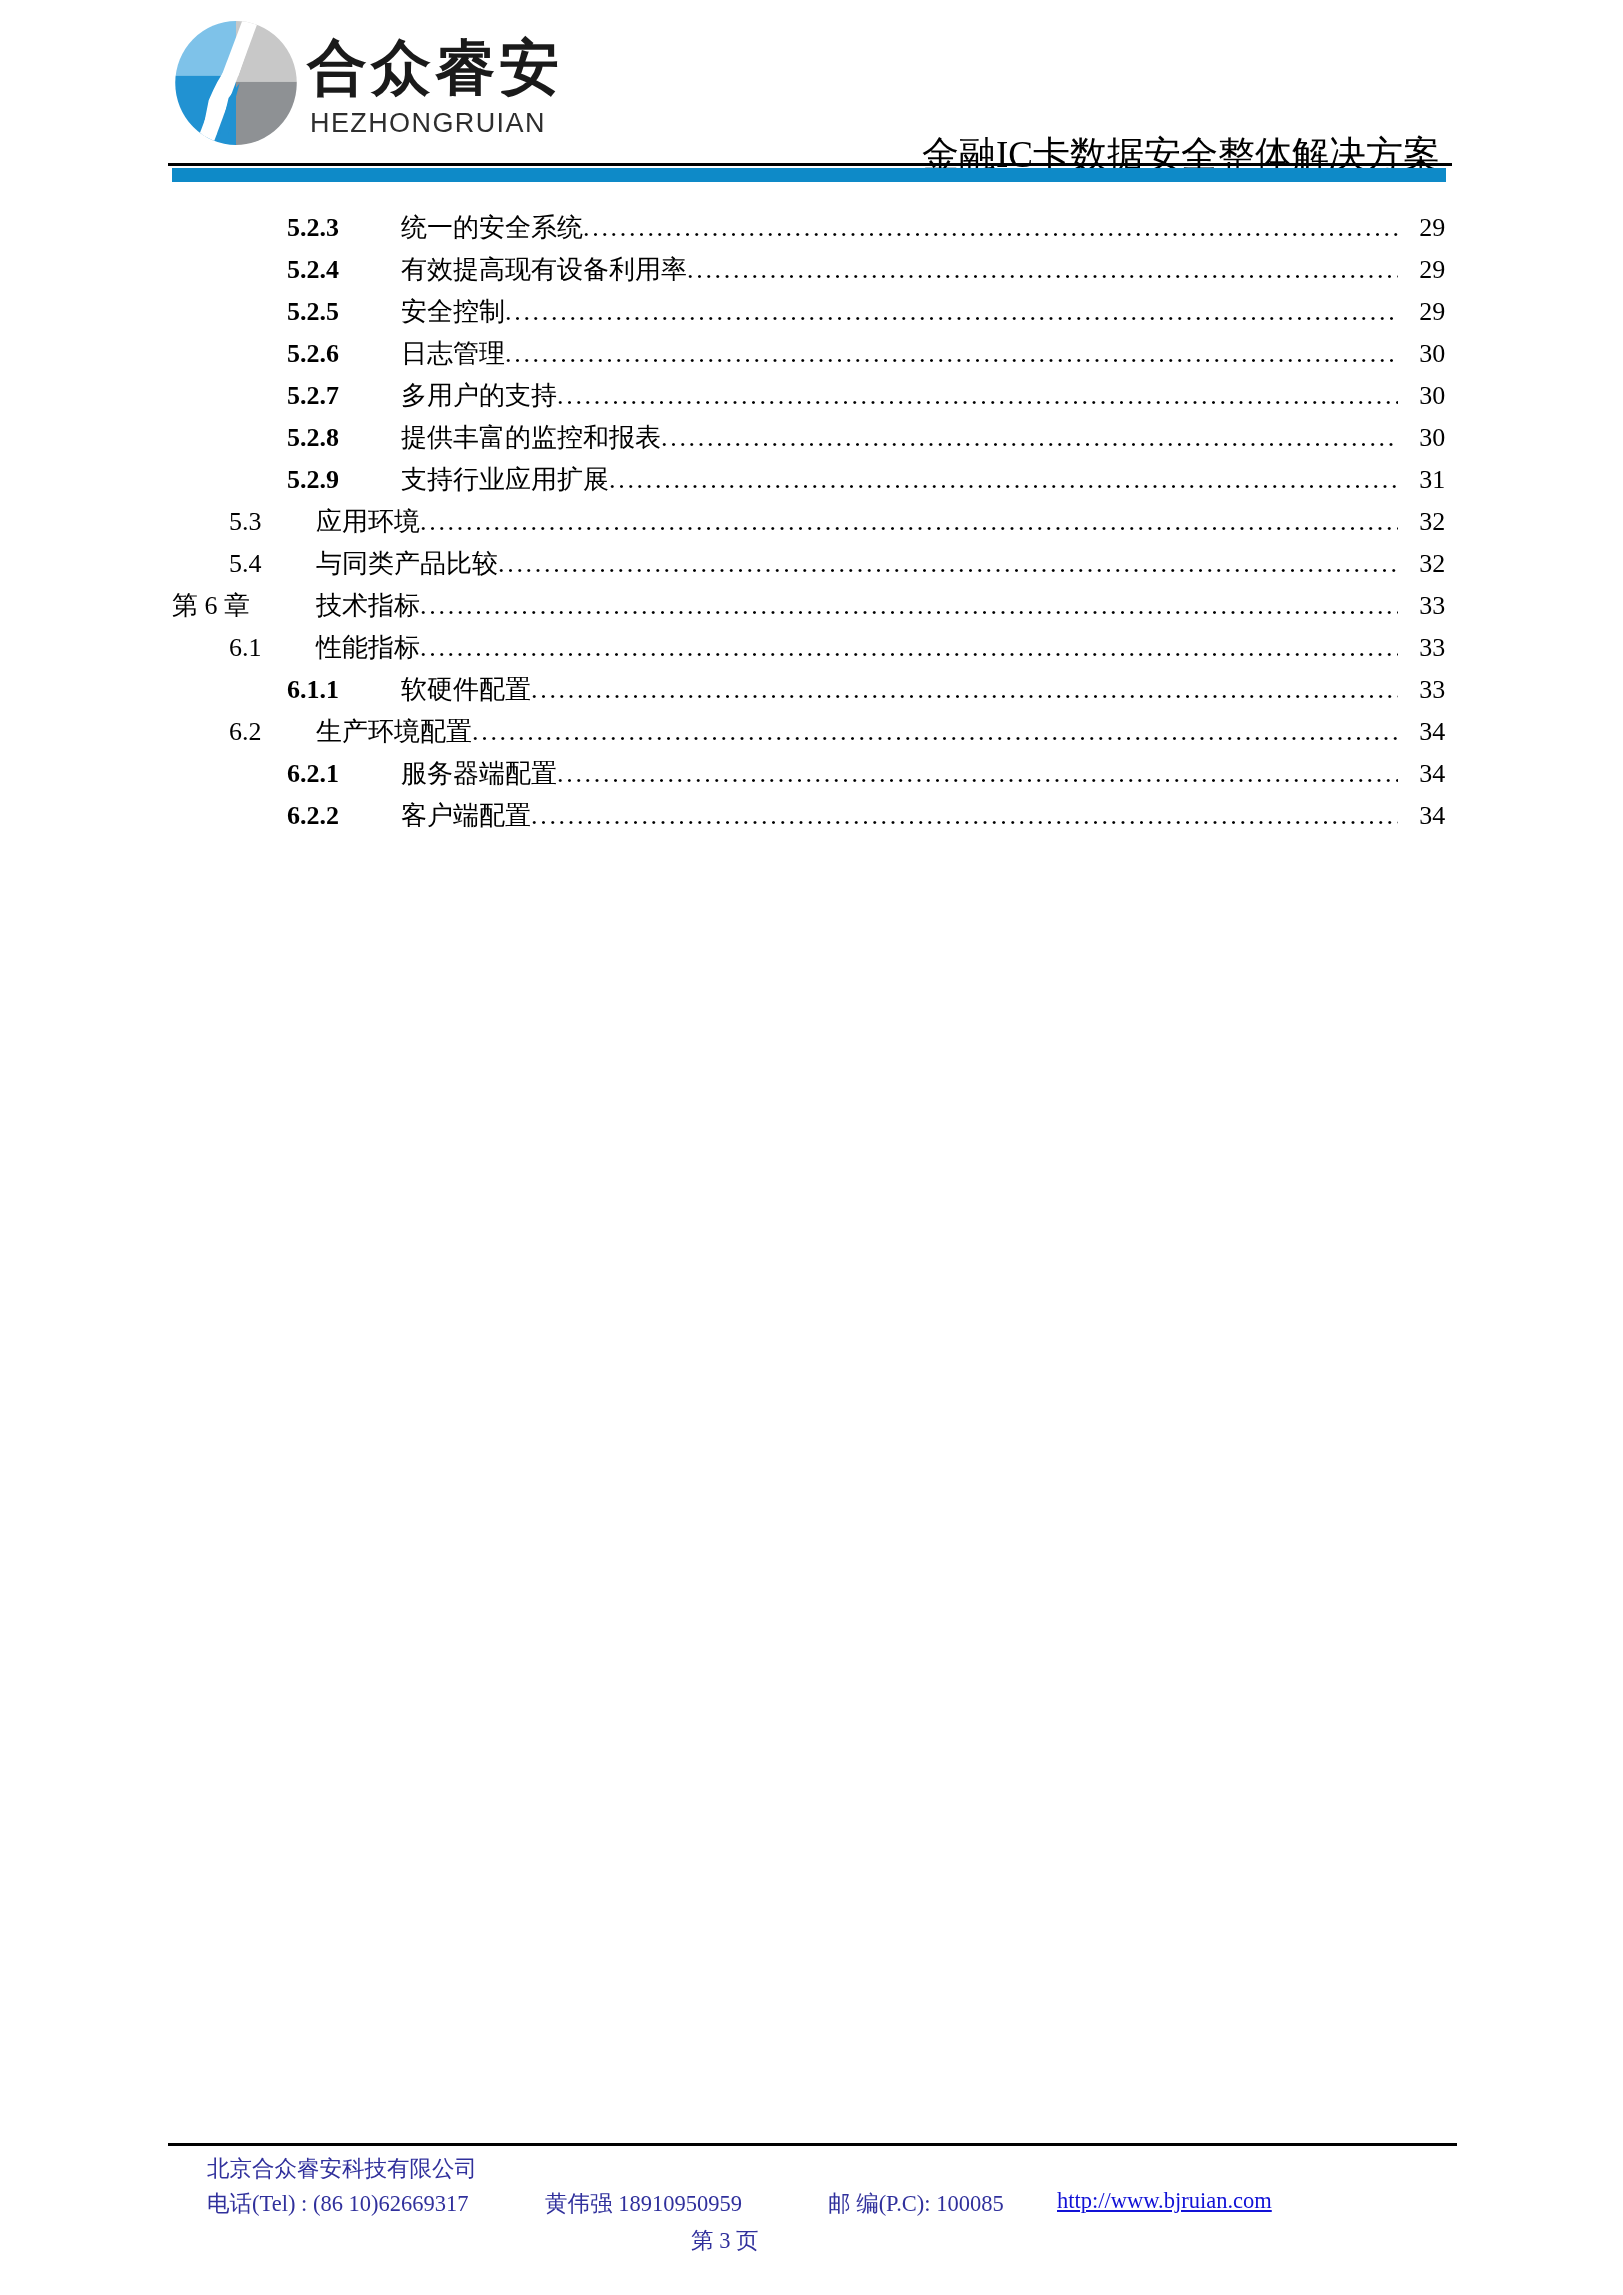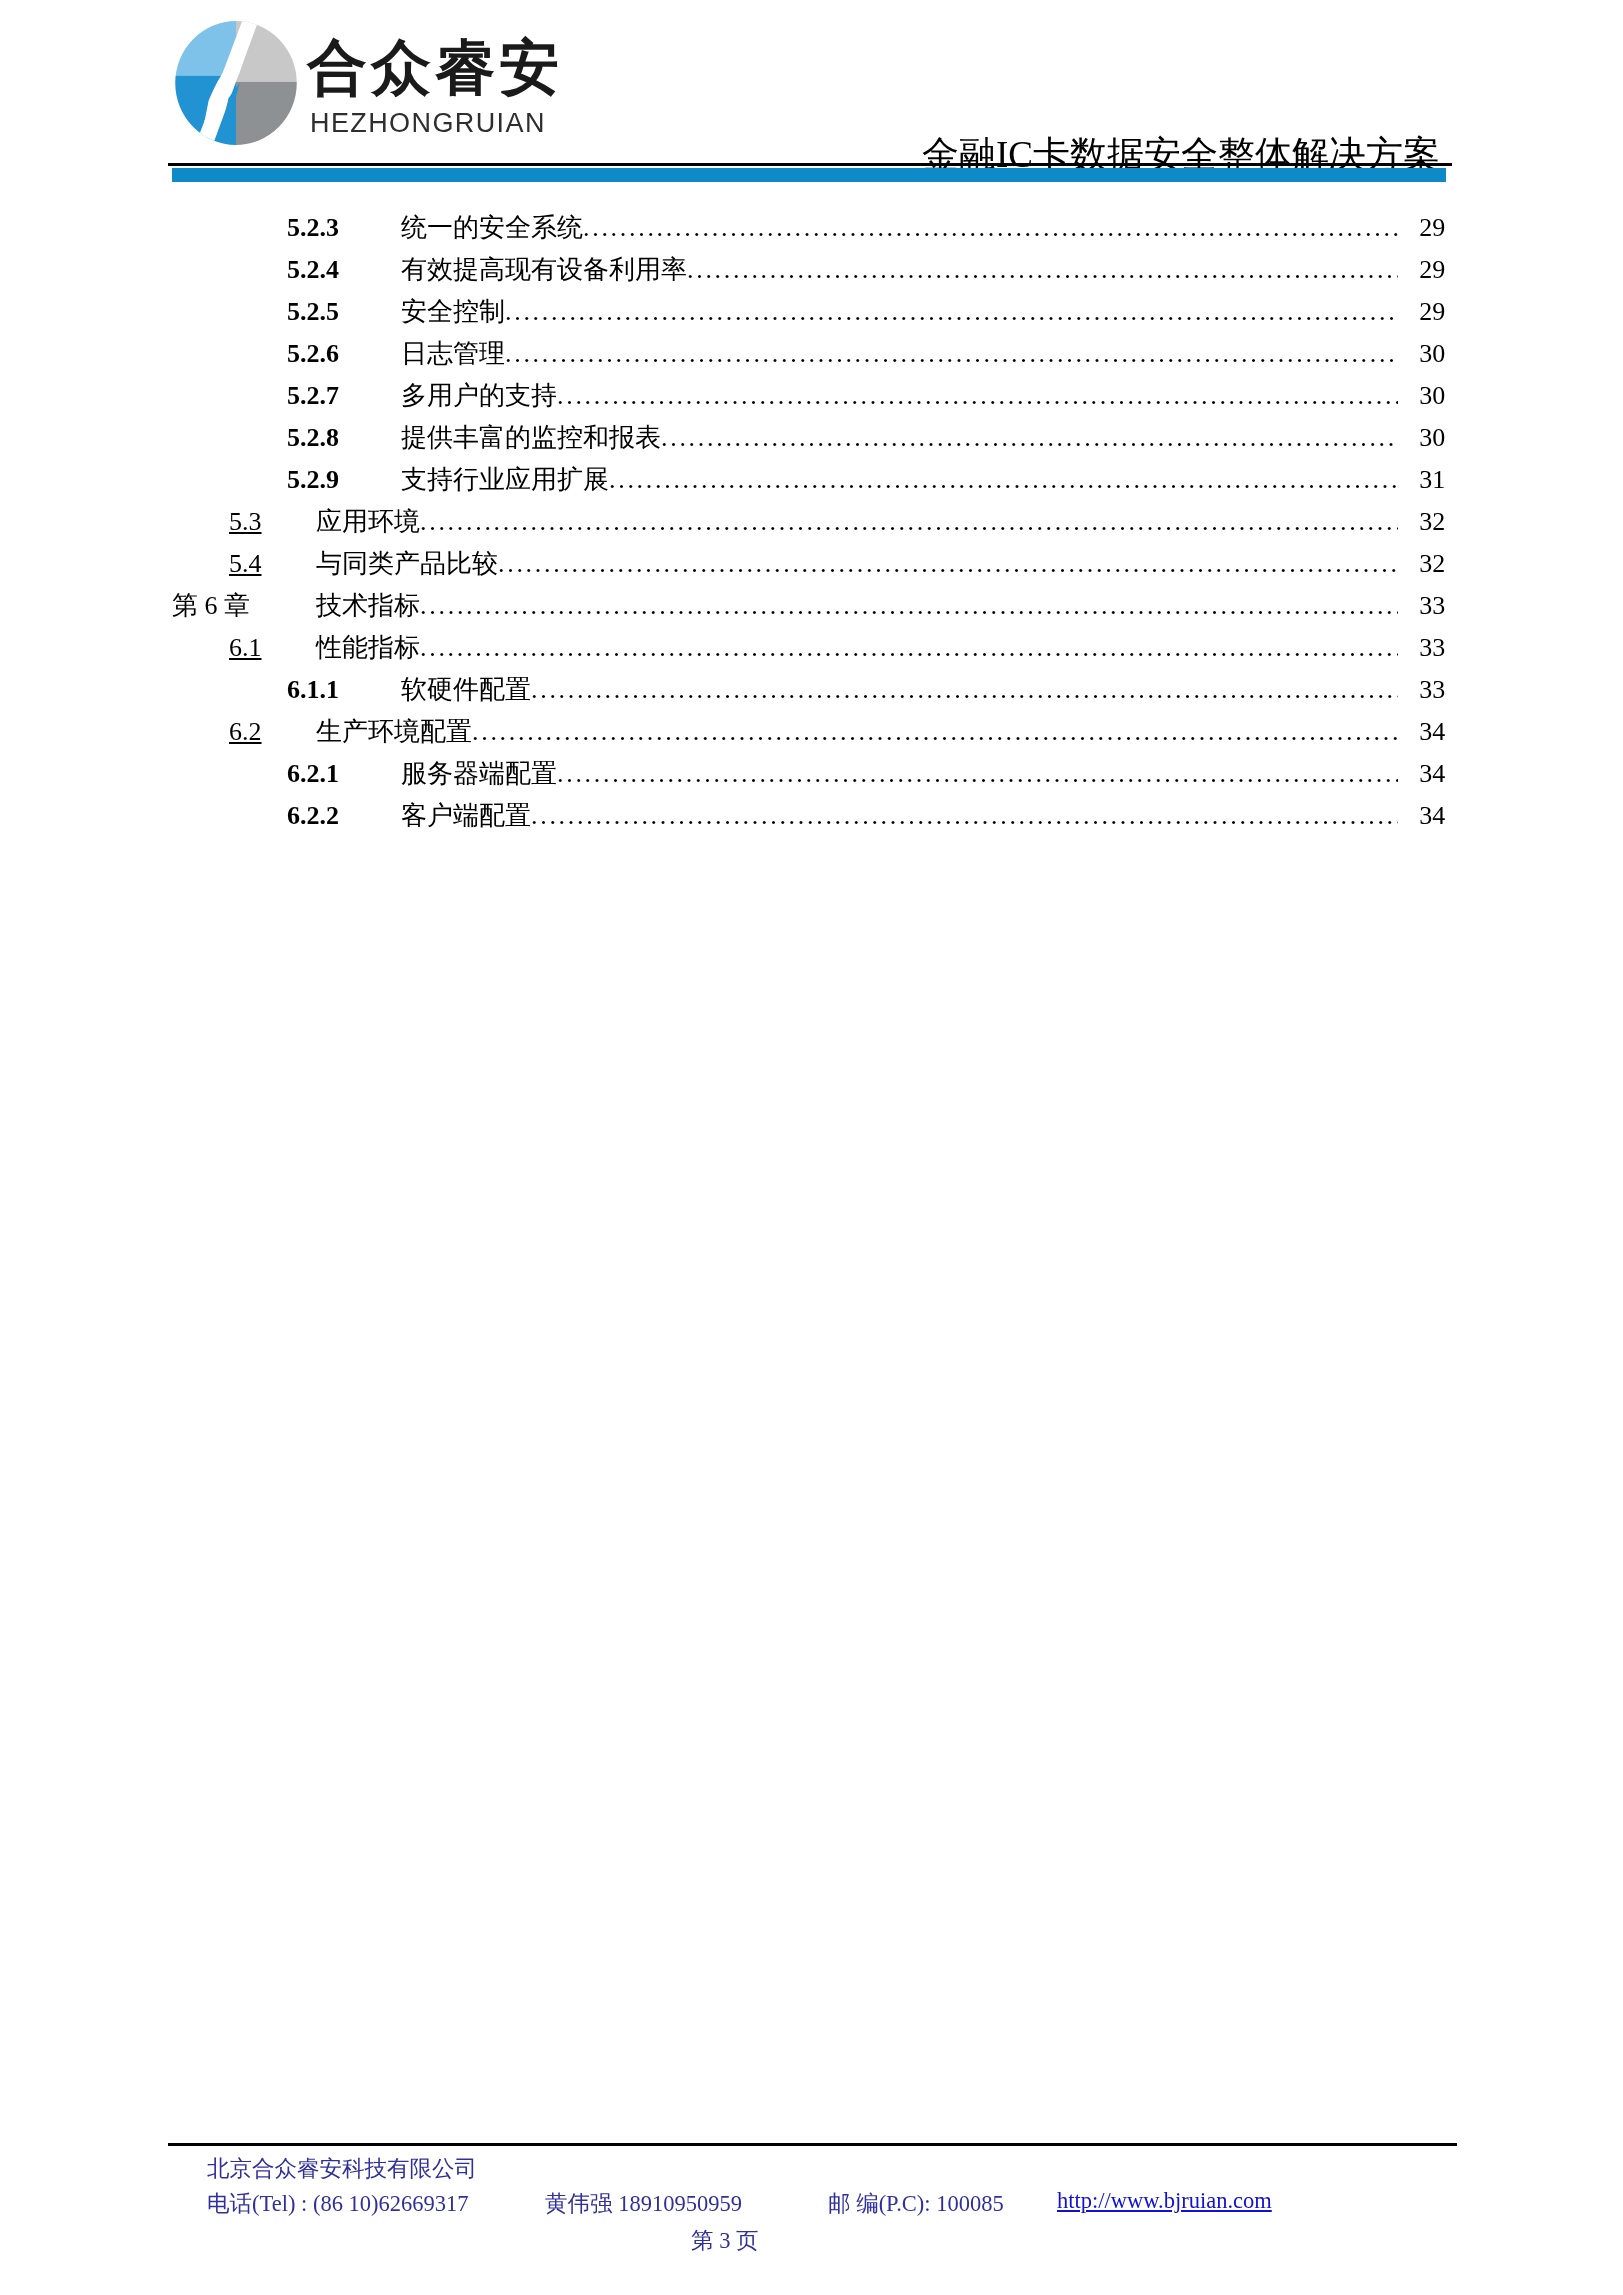--- a/index.html
+++ b/index.html
@@ -31,21 +31,21 @@
     font-size:37px; color:#000; white-space:nowrap;
   }
   .rule-top { position:absolute; left:168px; top:163px; width:1284px; height:2.7px; background:#000; }
   .bar-accent { position:absolute; left:172px; top:168px; width:1274px; height:14.3px; background:#0e8ac8; }
 
   
   .toc { position:absolute; left:168px; top:207px; width:1284px; font-size:26px; }
   .toc-row { display:flex; align-items:baseline; line-height:42px; height:42px; white-space:nowrap; }
   .toc-row .num   { flex:0 0 auto; }
   .toc-row.lvl1 .num { margin-left:4.1px;   width:144px; }
-  .toc-row.lvl2 .num { margin-left:61px;  width:87px;text-decoration:underline; }
+  .toc-row.lvl2 .num { margin-left:61px;  width:87px; }
   .toc-row.lvl3 .num { margin-left:119px; width:114px;font-weight:bold; }
   .toc-row .title { flex:0 0 auto; }
   .toc-row .dots  { flex:1 1 auto; overflow:hidden; white-space:nowrap; letter-spacing:2.7px; }
   .toc-row .dots::after {
     content:"........................................................................................................................................................................................................";
   }
   .toc-row .pnum { flex:0 0 auto; width:50px; margin-left:4.1px; padding-right:6.8px; text-align:right; }
 
   
   .footer-rule { position:absolute; left:168px; top:2143px; width:1289px; height:2.7px; background:#000; }

